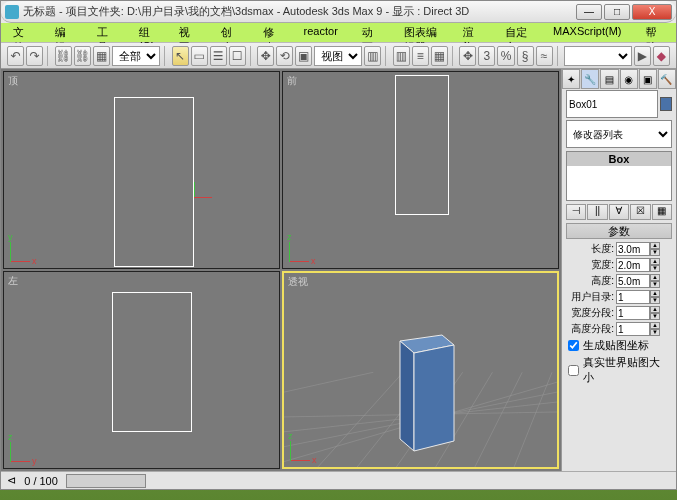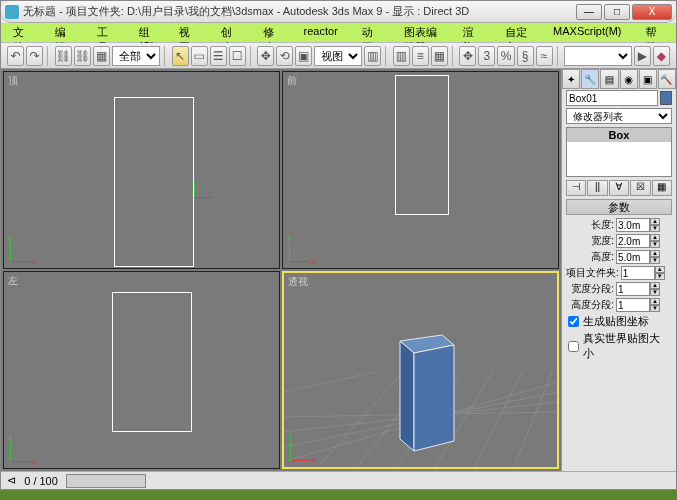--- a/index.html
+++ b/index.html
@@ -39,21 +39,21 @@
 
 .grid3d { position:absolute; inset:0; }
 .grid3d line { stroke:#999; stroke-width:0.5; }
 .box3d { position:absolute; left:108px; top:50px; }
 
 .cmdpanel { width:115px; background:#e4e4e4; border-left:1px solid #999; display:flex; flex-direction:column; }
 .cmdtabs { height:20px; display:flex; gap:1px; background:#d0d0d0; }
 .ctab { flex:1; border:1px solid #999; background:linear-gradient(#f0f0f0,#d8d8d8); display:flex; align-items:center; justify-content:center; font-size:10px; }
 .ctab.active { background:#c8d8f0; }
 .cprow { display:flex; align-items:center; padding:1px 4px; gap:2px; }
-.cpname { height:16px; border:1px solid #888; background:#fff; width:100%; font-size:10px; padding:0 2px; }
+.cpname { height:28px; border:1px solid #888; background:#fff; width:100%; font-size:10px; padding:0 2px; }
 .modlist { border:1px solid #888; background:#fff; height:50px; margin:2px 4px; font-size:10px;font-weight:bold; }
 .modlist .it { background:#c8c8c8; padding:1px 4px; text-align:center; }
 .mctl { height:16px; display:flex; gap:1px; margin:1px 4px; }
 .mctl .mb { flex:1; border:1px solid #999; background:linear-gradient(#f0f0f0,#d8d8d8); font-size:10px; text-align:center; }
 .secthdr { height:16px; background:linear-gradient(#d8d8d8,#c8c8c8); border:1px solid #999; margin:2px 4px; text-align:center; font-size:10px; line-height:14px; }
 .param { display:flex; align-items:center; margin:1px 4px; gap:2px; }
 .param label { flex:0 0 48px; text-align:right; font-size:10px; white-space:nowrap; }
 .spin { display:flex; flex:1; }
 .spin input { width:34px; height:14px; border:1px solid #888; background:#fff; font-size:10px; padding:0 1px; }
 .spin .ar { width:10px; display:flex; flex-direction:column; }
@@ -256,21 +256,21 @@
         <div class="spin">
             <input value="5.0m" style="">
             <div class="ar">
               <div>▲</div>
               <div>▼</div>
             </div>
           </div>
         </div>
 
       <div class="param">
-          <label>项目文件夹:</label>
+          <label>用户目录:</label>
         <div class="spin">
             <input value="1" style="">
             <div class="ar">
               <div>▲</div>
               <div>▼</div>
             </div>
           </div>
         </div>
       <div class="param">
           <label>宽度分段:</label>

